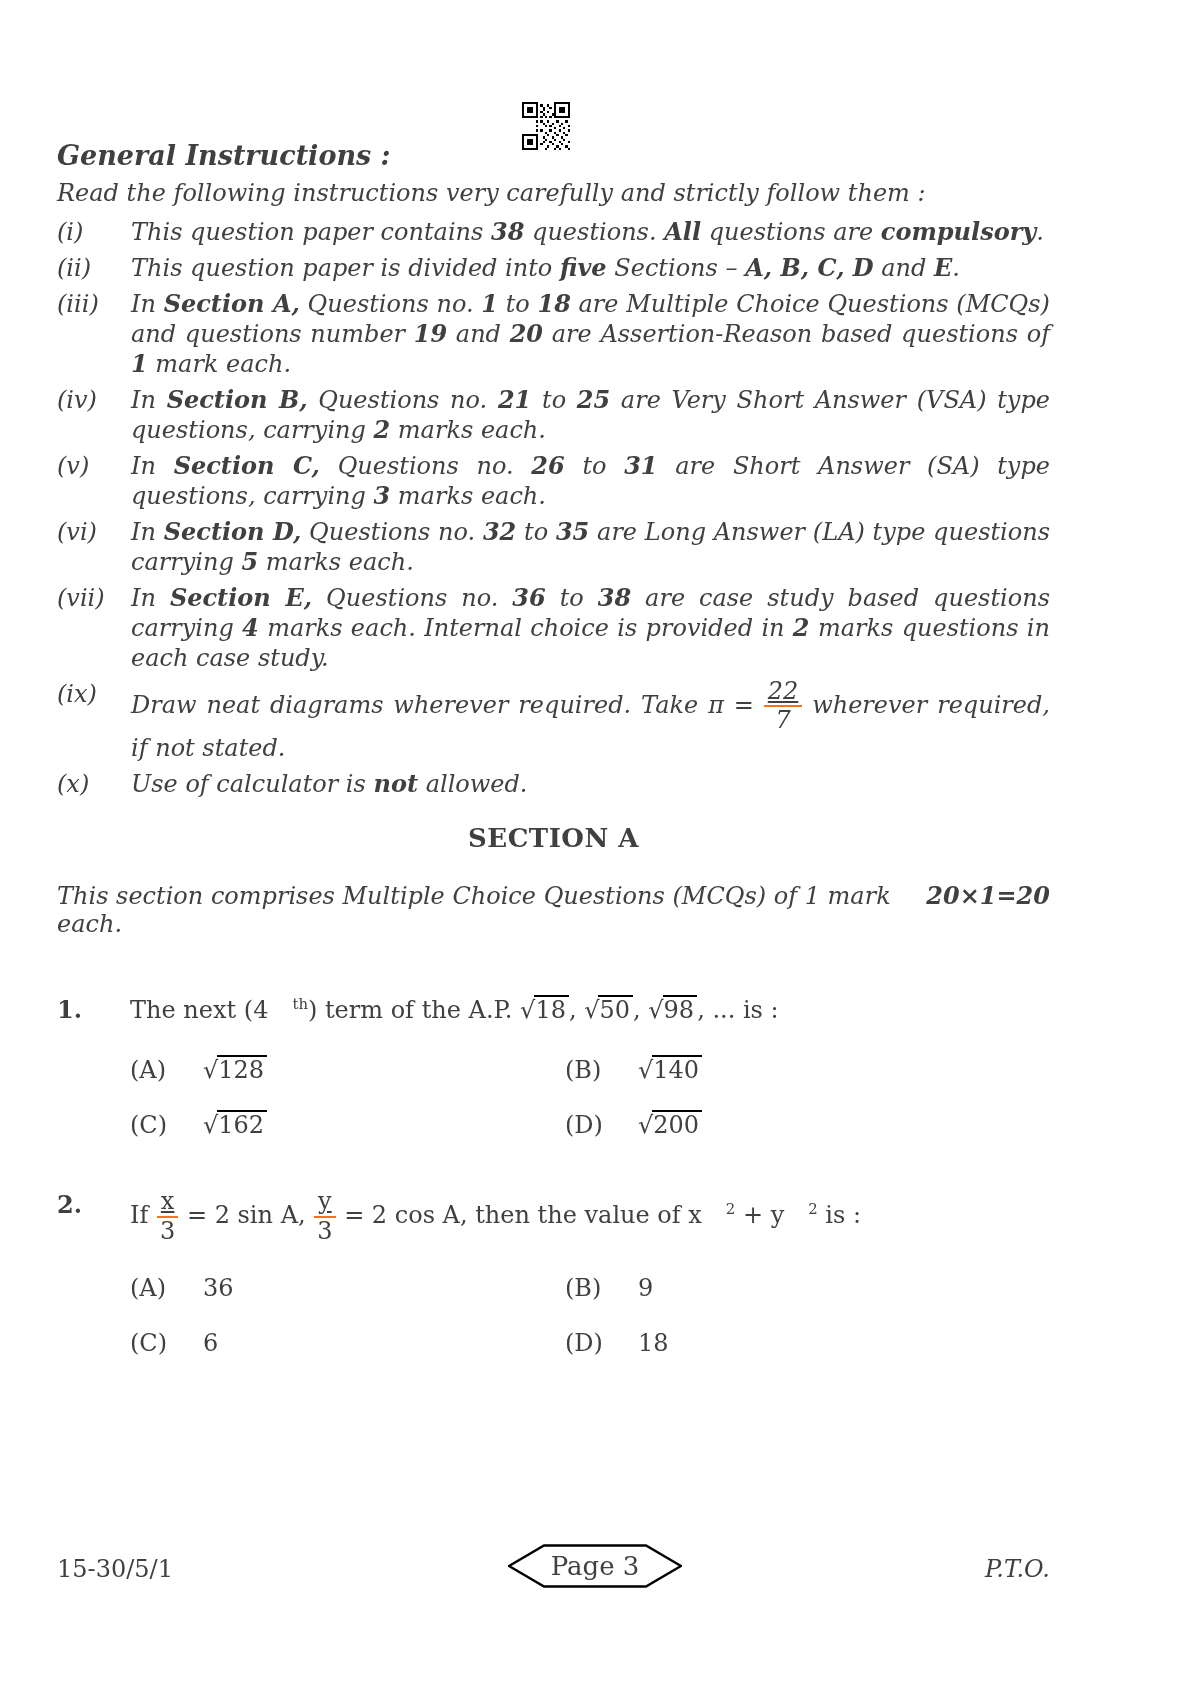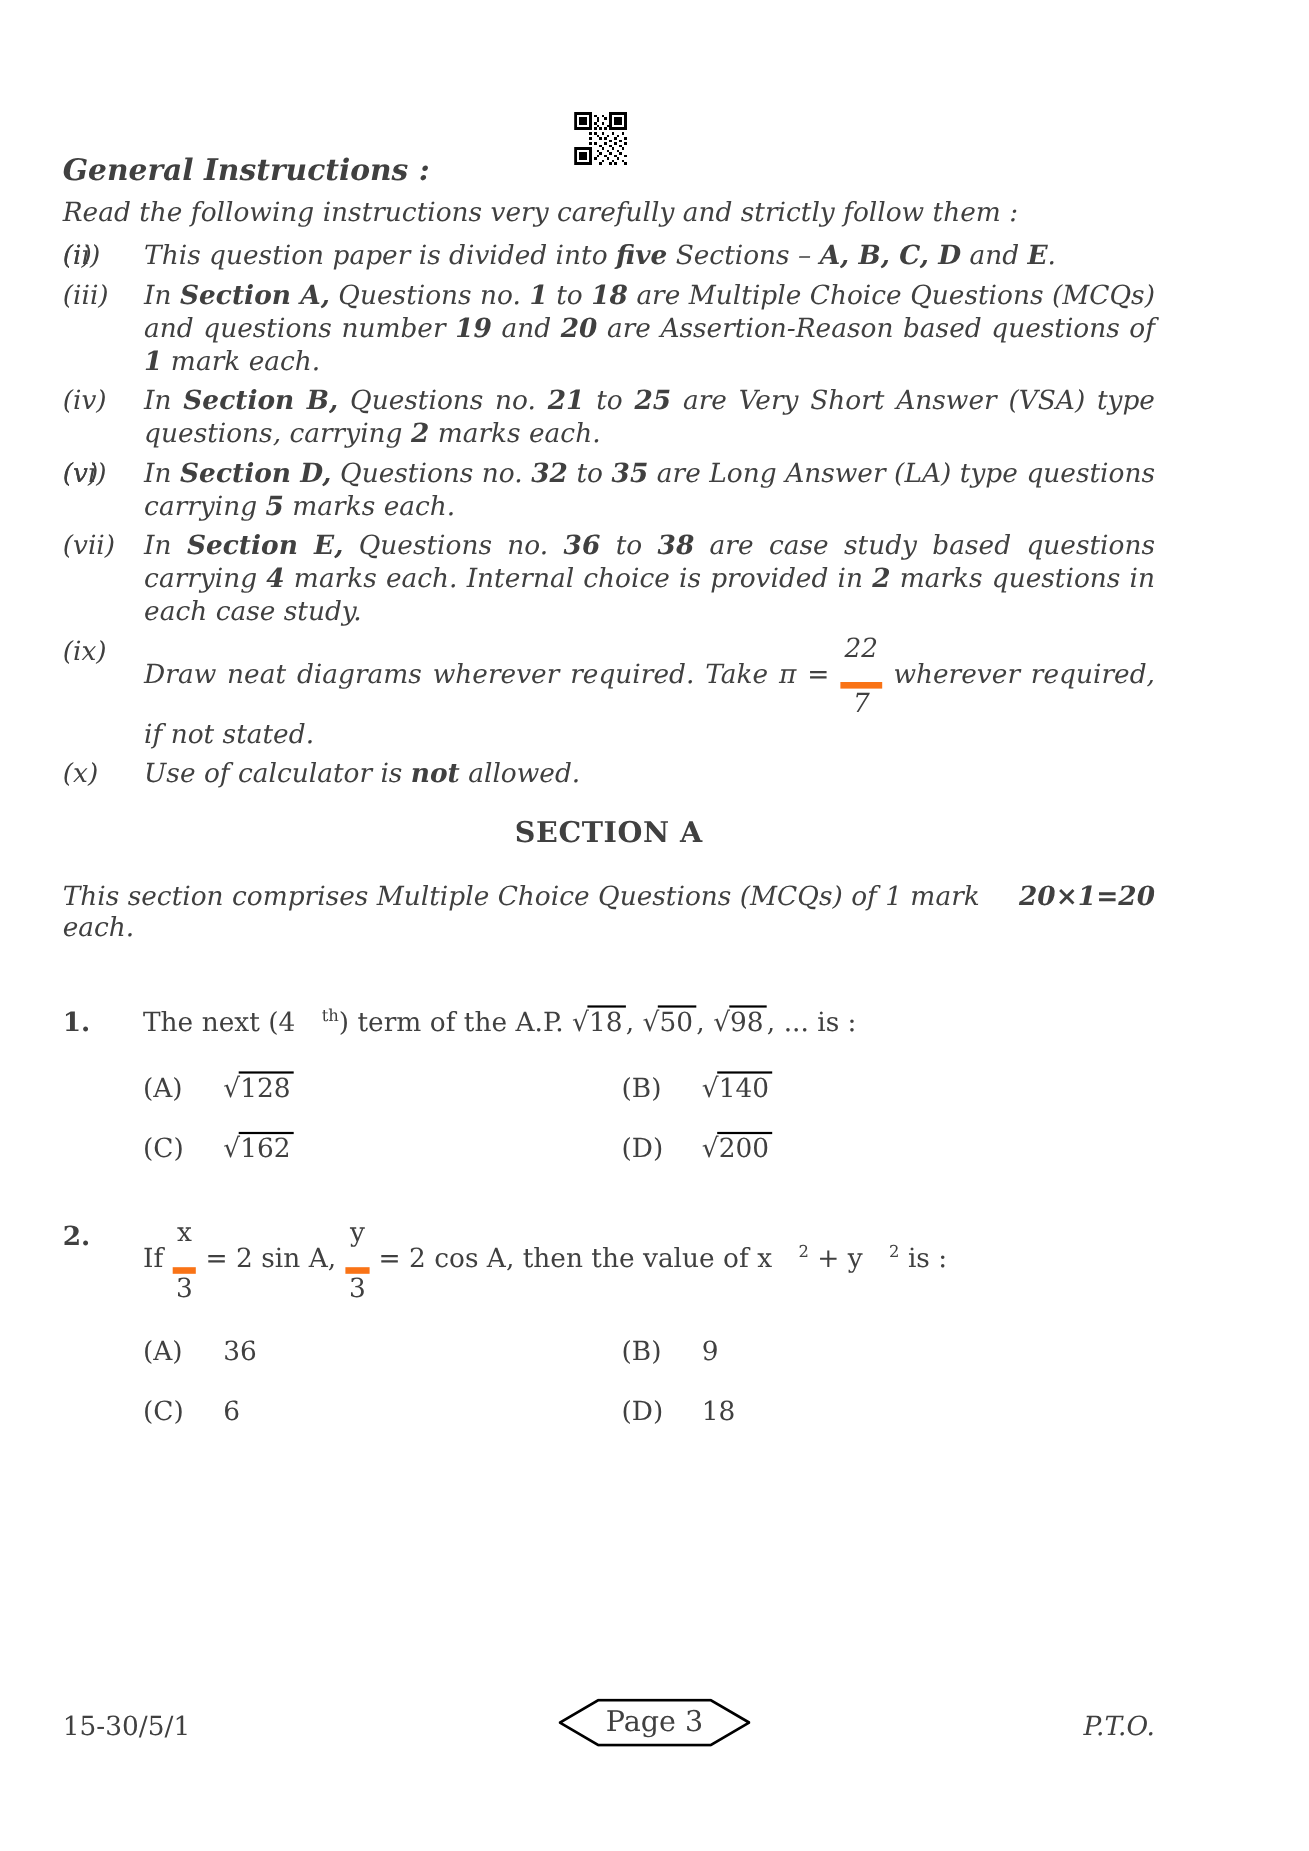--- a/index.html
+++ b/index.html
@@ -10,21 +10,21 @@
   }
   .qr { position:absolute; left:522px; top:100px; width:48px; height:52px; }
   .content { margin-left:57px; width:993px; padding-top:140px; }
   .gi-title { font-size:27px; font-weight:bold; font-style:italic; }
   .gi-sub { font-size:24px; font-style:italic; margin-top:8px; }
   .inst { margin-top:10px; font-style:italic; font-size:24px; line-height:30px; }
   .inst-item { position:relative; padding-left:74px; margin-bottom:6px; text-align:justify; }
   .inst-label { position:absolute; left:0; top:0; }
   .bold { font-weight:bold; }
   .frac { display:inline-flex; flex-direction:column; align-items:center; vertical-align:middle; line-height:1.05; text-align:center; }
-  .frac .fnum { display:block; border-bottom:6px solid #f97316; padding:0 4px 18px; }
+  .frac .fnum { display:block; border-bottom:2px solid #f97316; padding:0 4px 1px;text-decoration:underline; }
   .frac .fden { display:block; padding:1px 4px 0; }
   .sqrt { white-space:nowrap; }
   .sqrt .rad { display:inline-block; border-top:2px solid #000; line-height:1.08; padding:1px 3px 0 1px; margin-left:-1px; }
   sup { font-size:0.62em; line-height:0;margin-left:24px; }
   .section-head { text-align:center; font-weight:bold; font-size:26px; margin-top:24px; letter-spacing:0.5px; }
   .section-desc-row { display:flex; justify-content:space-between; align-items:baseline; margin-top:28px; font-style:italic; font-size:24px; }
   .marks { font-weight:bold; }
   .question { position:relative; padding-left:73px; font-size:24px; line-height:32px; }
   .q1 { margin-top:56px; }
   .q2 { margin-top:48px; }
@@ -58,35 +58,37 @@
   </svg>
 
   <div class="content">
 
     <div class="gi-title">General Instructions :</div>
     <div class="gi-sub">Read the following instructions very carefully and strictly follow them :</div>
 
     <div class="inst">
       <div class="inst-item">
         <span class="inst-label">(i)</span>
+        <span><span>This question paper contains </span><span class="bold">38</span><span> questions. </span><span class="bold">All</span><span> questions are </span><span class="bold">compulsory</span><span>.</span></span>
       </div>
       <div class="inst-item">
         <span class="inst-label">(ii)</span>
         <span><span>This question paper is divided into </span><span class="bold">five</span><span> Sections – </span><span class="bold">A, B, C, D</span><span> and </span><span class="bold">E</span><span>.</span></span>
       </div>
       <div class="inst-item">
         <span class="inst-label">(iii)</span>
         <span><span>In </span><span class="bold">Section A,</span><span> Questions no. </span><span class="bold">1</span><span> to </span><span class="bold">18</span><span> are Multiple Choice Questions (MCQs) and questions number </span><span class="bold">19</span><span> and </span><span class="bold">20</span><span> are Assertion-Reason based questions of </span><span class="bold">1</span><span> mark each.</span></span>
       </div>
       <div class="inst-item">
         <span class="inst-label">(iv)</span>
         <span><span>In </span><span class="bold">Section B,</span><span> Questions no. </span><span class="bold">21</span><span> to </span><span class="bold">25</span><span> are Very Short Answer (VSA) type questions, carrying </span><span class="bold">2</span><span> marks each.</span></span>
       </div>
       <div class="inst-item">
         <span class="inst-label">(v)</span>
+        <span><span>In </span><span class="bold">Section C,</span><span> Questions no. </span><span class="bold">26</span><span> to </span><span class="bold">31</span><span> are Short Answer (SA) type questions, carrying </span><span class="bold">3</span><span> marks each.</span></span>
       </div>
       <div class="inst-item">
         <span class="inst-label">(vi)</span>
         <span><span>In </span><span class="bold">Section D,</span><span> Questions no. </span><span class="bold">32</span><span> to </span><span class="bold">35</span><span> are Long Answer (LA) type questions carrying </span><span class="bold">5</span><span> marks each.</span></span>
       </div>
       <div class="inst-item">
         <span class="inst-label">(vii)</span>
         <span><span>In </span><span class="bold">Section E,</span><span> Questions no. </span><span class="bold">36</span><span> to </span><span class="bold">38</span><span> are case study based questions carrying </span><span class="bold">4</span><span> marks each. Internal choice is provided in </span><span class="bold">2</span><span> marks questions in each case study.</span></span>
       </div>
       <div class="inst-item">

